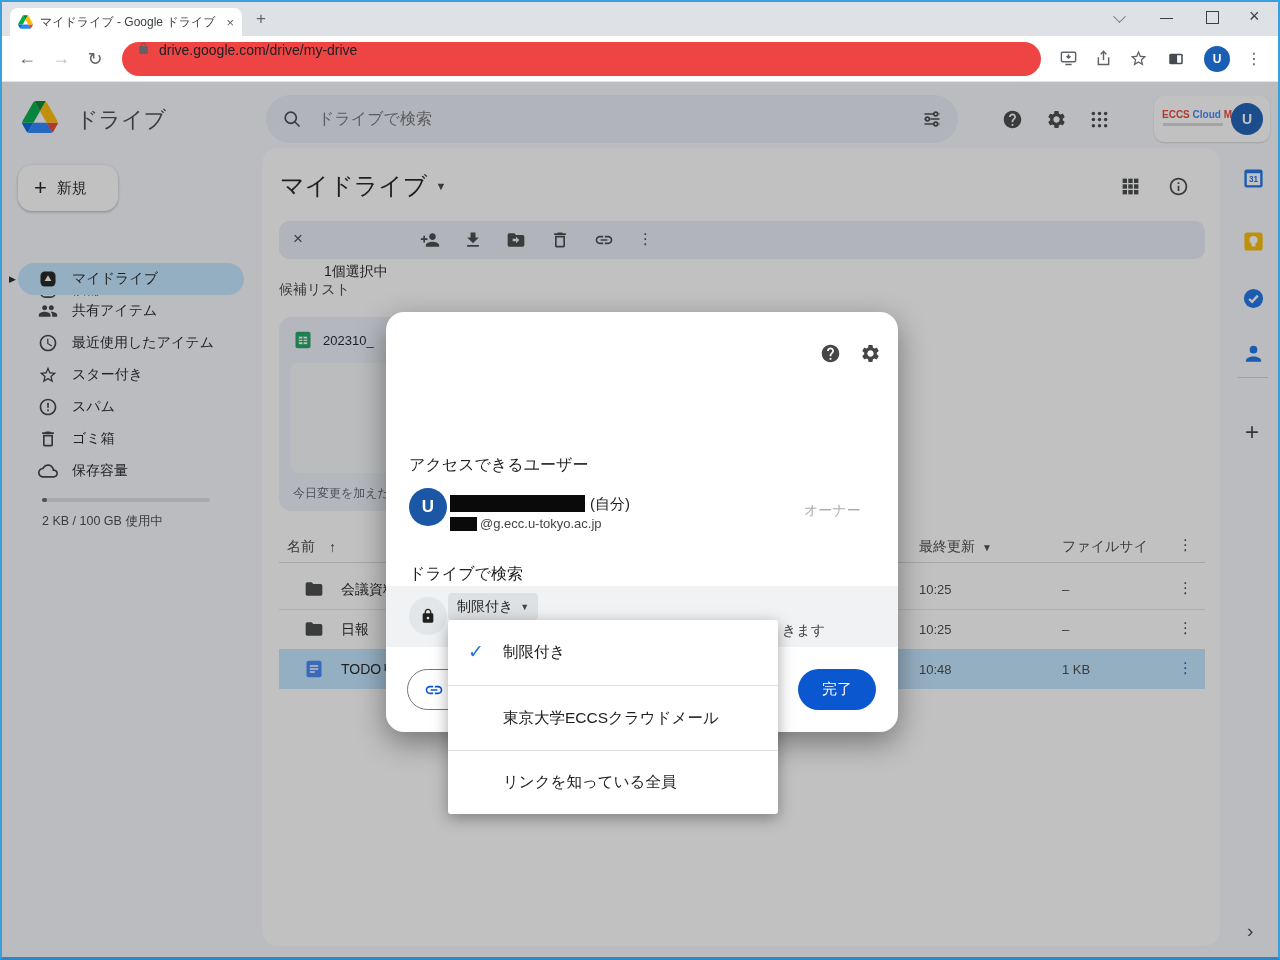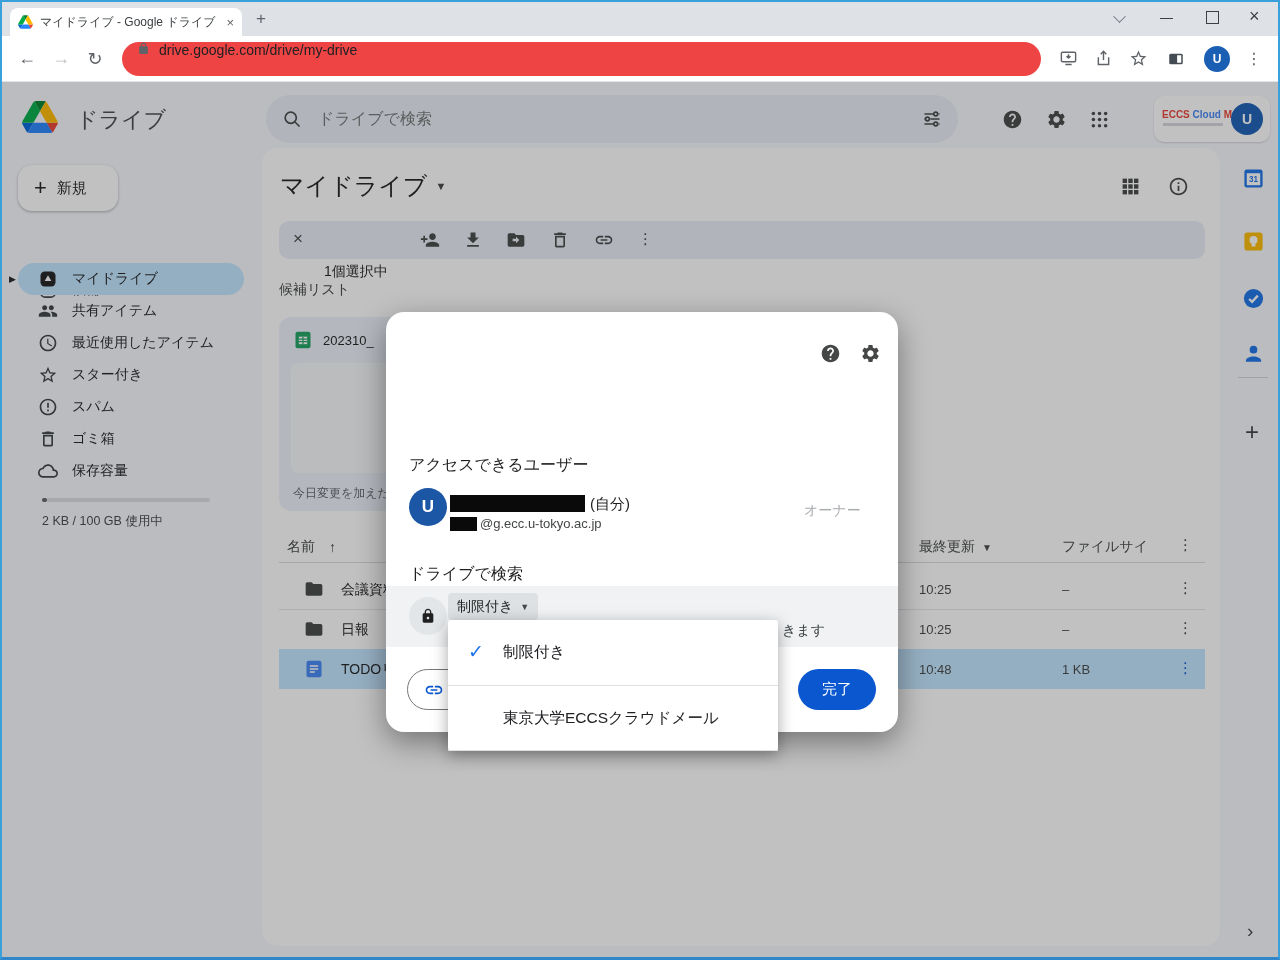--- a/index.html
+++ b/index.html
@@ -492,15 +492,18 @@
   <div class="dropdown">
     <div class="dd-item" style="height:65px;">
       <span class="abs" style="left:20px;font-size:19px;color:#1a73e8;top:20px;">✓</span>
       <span class="dl">制限付き</span>
     </div>
     <div class="ddiv"></div>
     <div class="dd-item" style="height:64px;">
       <span class="dl">東京大学ECCSクラウドメール</span>
     </div>
     <div class="ddiv"></div>
+    <div class="dd-item" style="height:63px;">
+      <span class="dl">リンクを知っている全員</span>
+    </div>
   </div>
 
 </div>
 
 </body></html>

